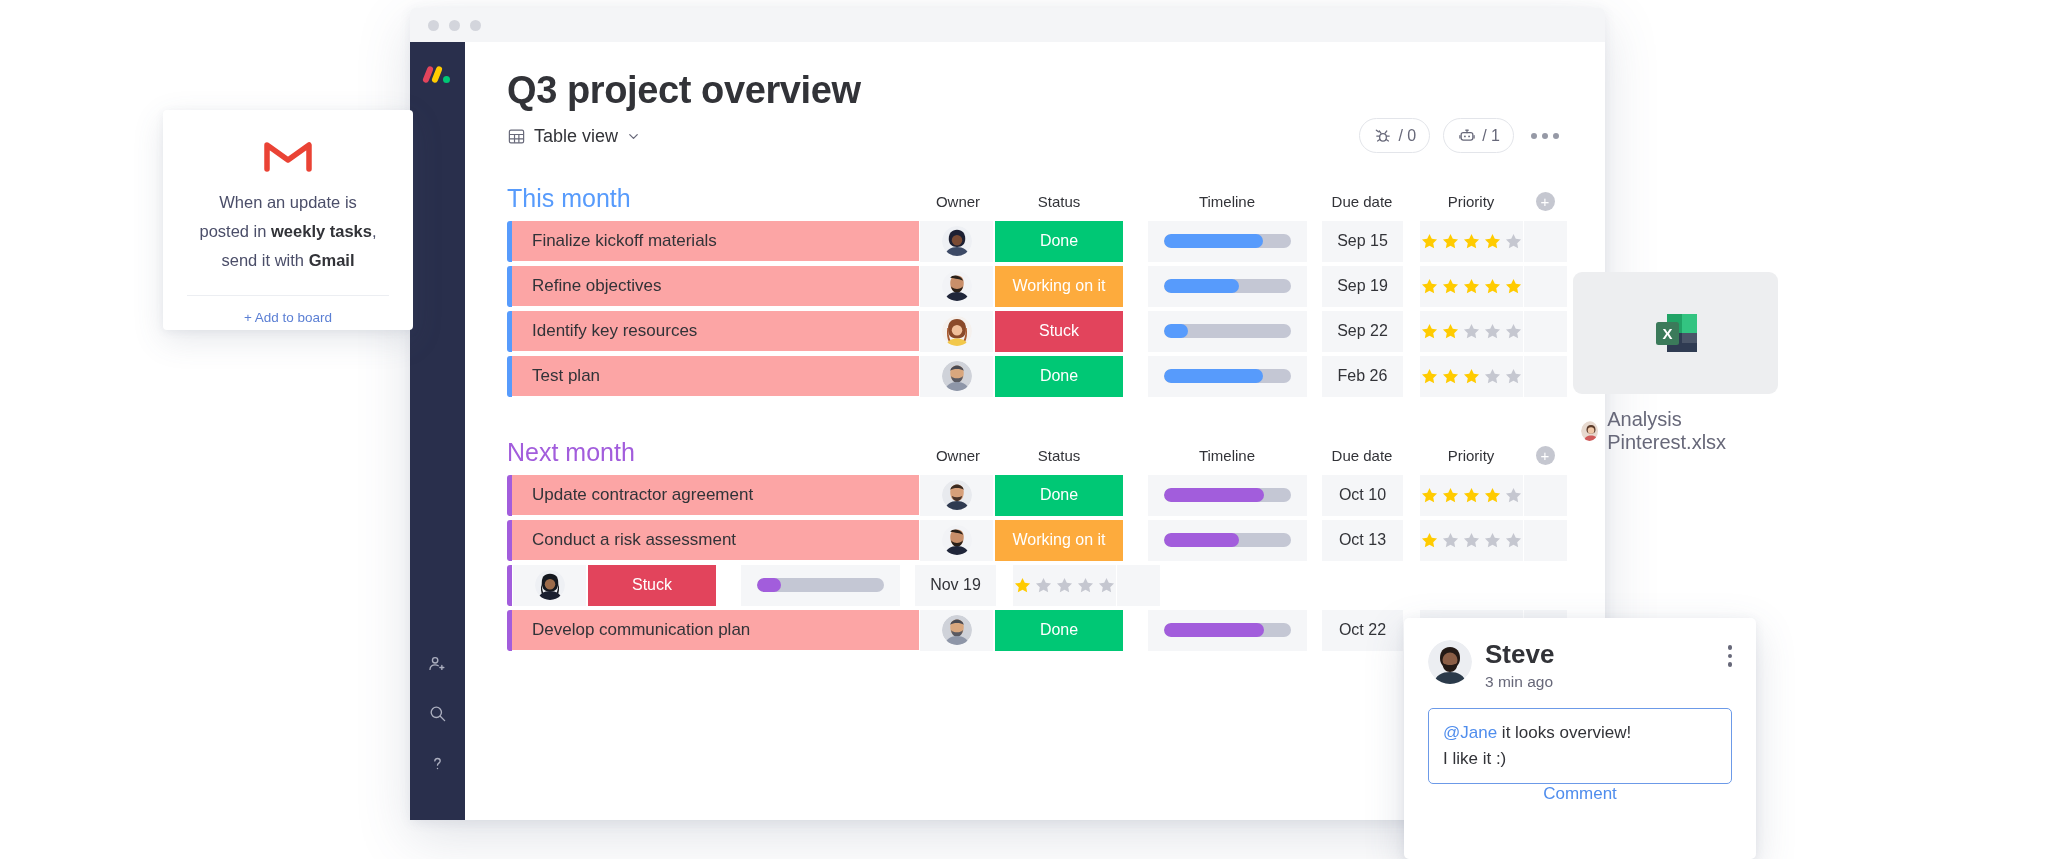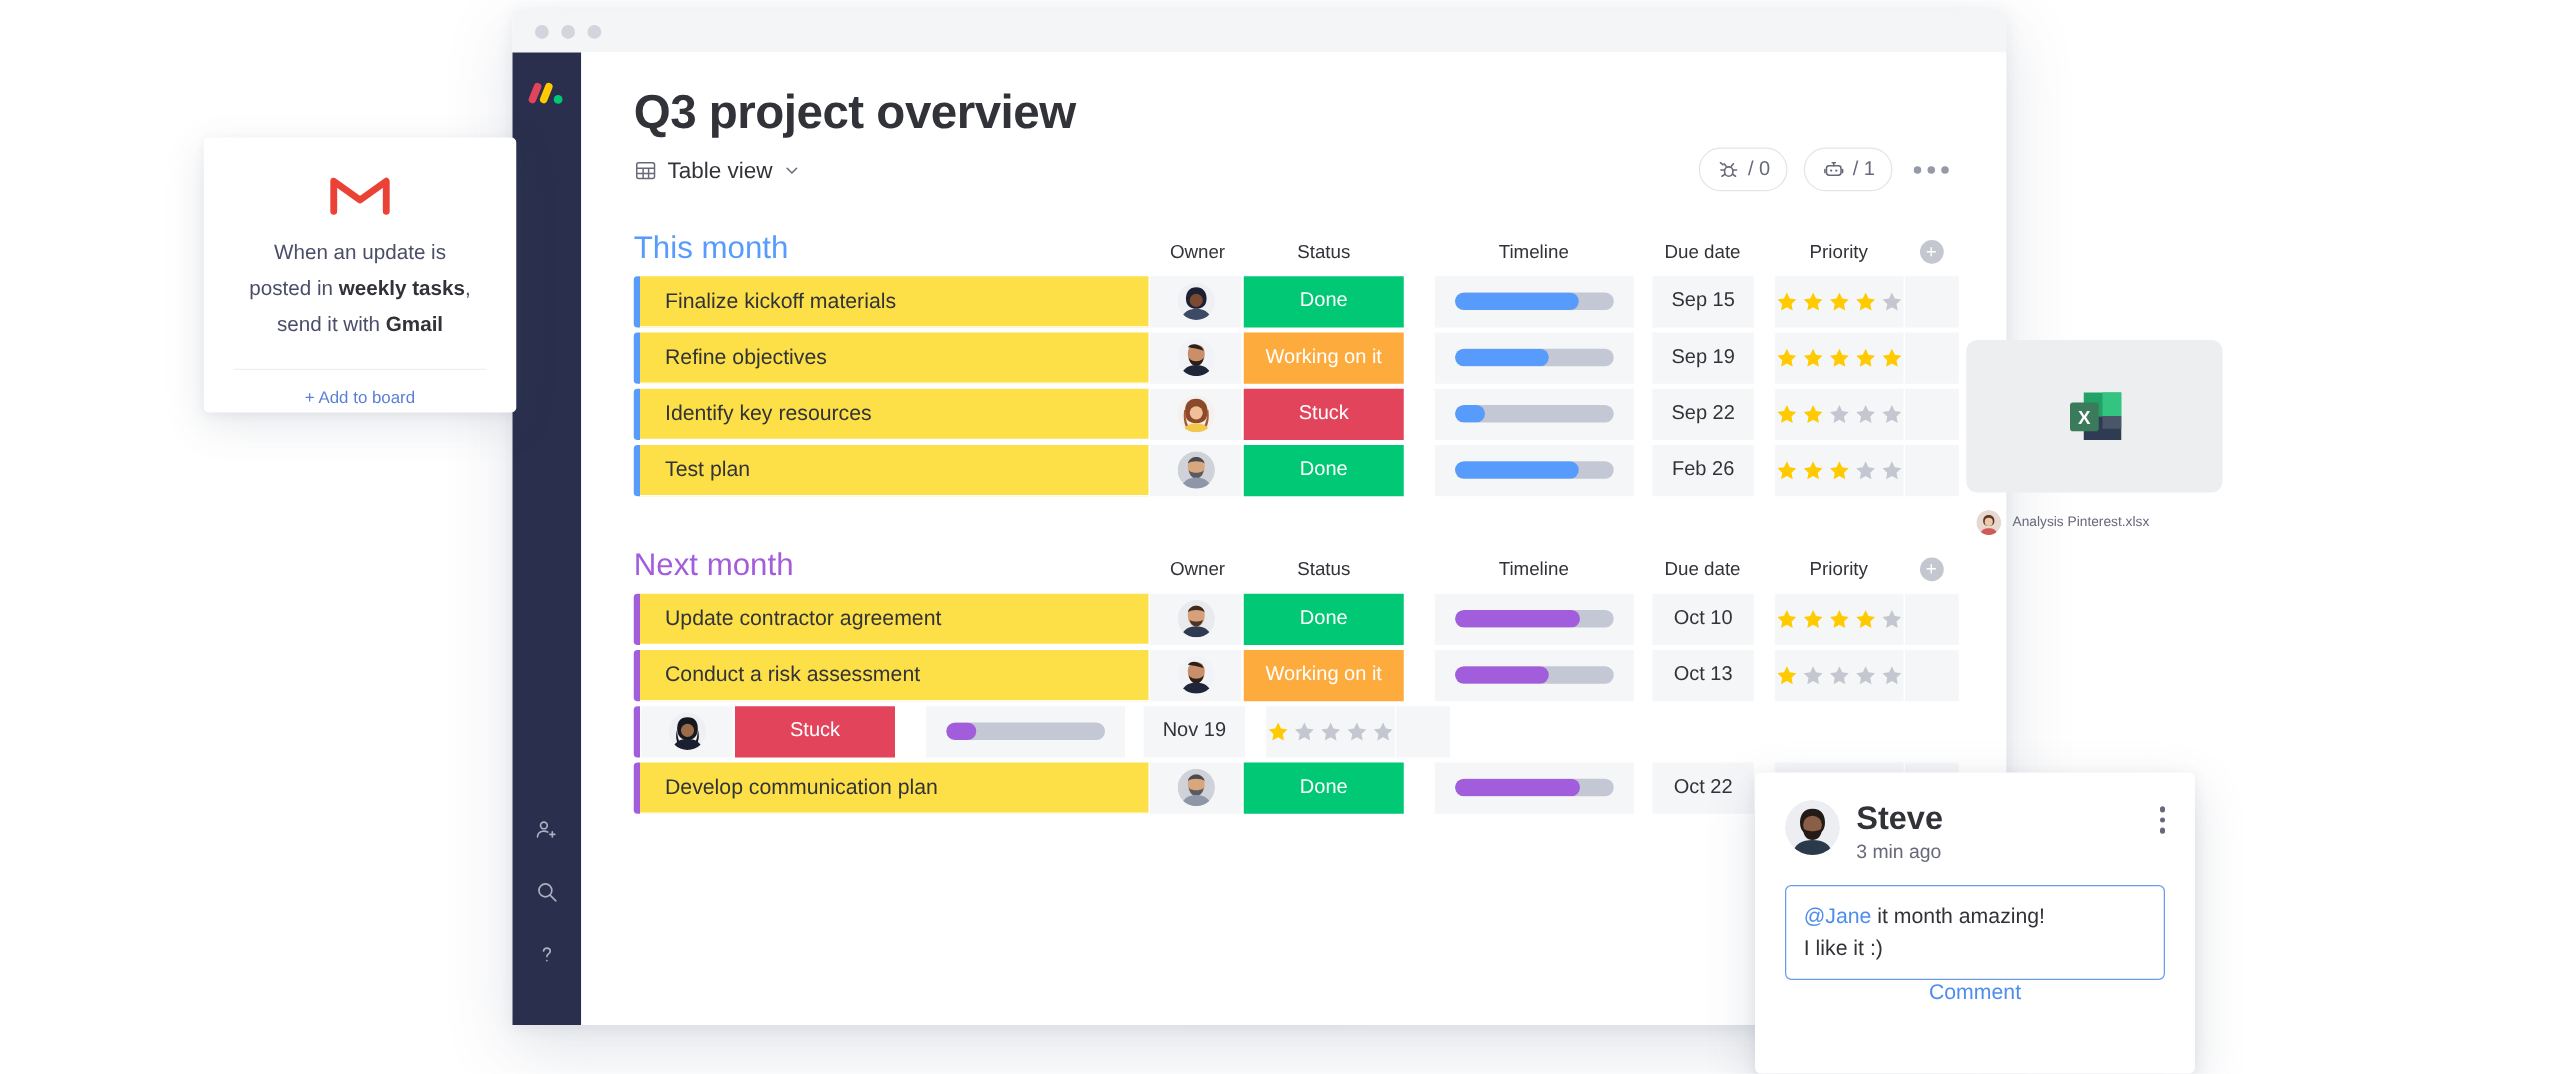--- a/index.html
+++ b/index.html
@@ -94,21 +94,21 @@
     width: 19px; height: 19px; border-radius: 50%; background: #c5c7d0;
     color: #fff; display: flex; align-items: center; justify-content: center;
     font-size: 15px; line-height: 1; font-weight: 400;
   }
 
   .row { display: flex; align-items: stretch; height: 41px; margin-bottom: 4px; }
   .stripe { width: 5px; border-radius: 3px 0 0 3px; flex: 0 0 5px; }
   .stripe.blue { background: #579bfc; }
   .stripe.purple { background: #a25ddc; }
   .cell-name {
-    flex: 1; background: #fde047; display: flex; align-items: center;
+    flex: 1; background: #fca5a5; display: flex; align-items: center;
     padding-left: 20px; font-size: 17px; color: #323338;
     border-bottom: 1px solid #fff;
   }
   .cell {
     background: #f5f6f8; display: flex; align-items: center; justify-content: center;
     border-left: 1px solid #fff;
   }
   .cell.owner { width: 74px; }
   .cell.status { width: 128px; color: #fff; font-size: 16px; border-left: none; margin-left: 2px; }
   .cell.time { width: 160px; margin-left: 24px; }
@@ -139,21 +139,21 @@
   .gmail-divider { border-top: 1px solid #eceef2; margin-top: 20px; }
   .gmail-add { font-size: 13.5px; color: #5b7fd4; padding-top: 14px; }
 
   
   .excel-wrap { position: absolute; left: 1573px; top: 272px; width: 205px; z-index: 4; }
   .excel-tile {
     width: 205px; height: 122px; background: #edeef0; border-radius: 9px;
     display: flex; align-items: center; justify-content: center;
   }
   .excel-file { display: flex; align-items: center; gap: 9px; margin-top: 14px; padding-left: 8px; }
-  .excel-name { font-size: 11px; color: #676879; }
+  .excel-name { font-size: 20px; color: #676879; }
   .mini-av { width: 20px; height: 20px; border-radius: 50%; overflow: hidden; display: block; }
 
   
   .comment-card {
     position: absolute; left: 1404px; top: 618px; width: 352px; height: 241px;
     background: #fff; border-radius: 5px;
     box-shadow: 0 14px 40px rgba(80,90,120,0.18), 0 2px 10px rgba(80,90,120,0.10);
     padding: 22px 24px 0 24px; z-index: 10;
   }
   .cc-head { display: flex; align-items: flex-start; gap: 13px; }
@@ -666,18 +666,18 @@
         <span class="cc-name" style="display:block">Steve</span>
         <span class="cc-time" style="display:block">3 min ago</span>
       </span>
       <span class="cc-kebab">
         <i></i>
         <i></i>
         <i></i>
       </span>
     </div>
     <div class="cc-box">
-      <div class="cc-line"><span class="cc-mention">@Jane</span><span> it month amazing!</span></div>
+      <div class="cc-line"><span class="cc-mention">@Jane</span><span> it looks overview!</span></div>
       <div class="cc-line">I like it :)</div>
     </div>
     <div class="cc-action">Comment</div>
   </div>
 </div>
 
 </body></html>

